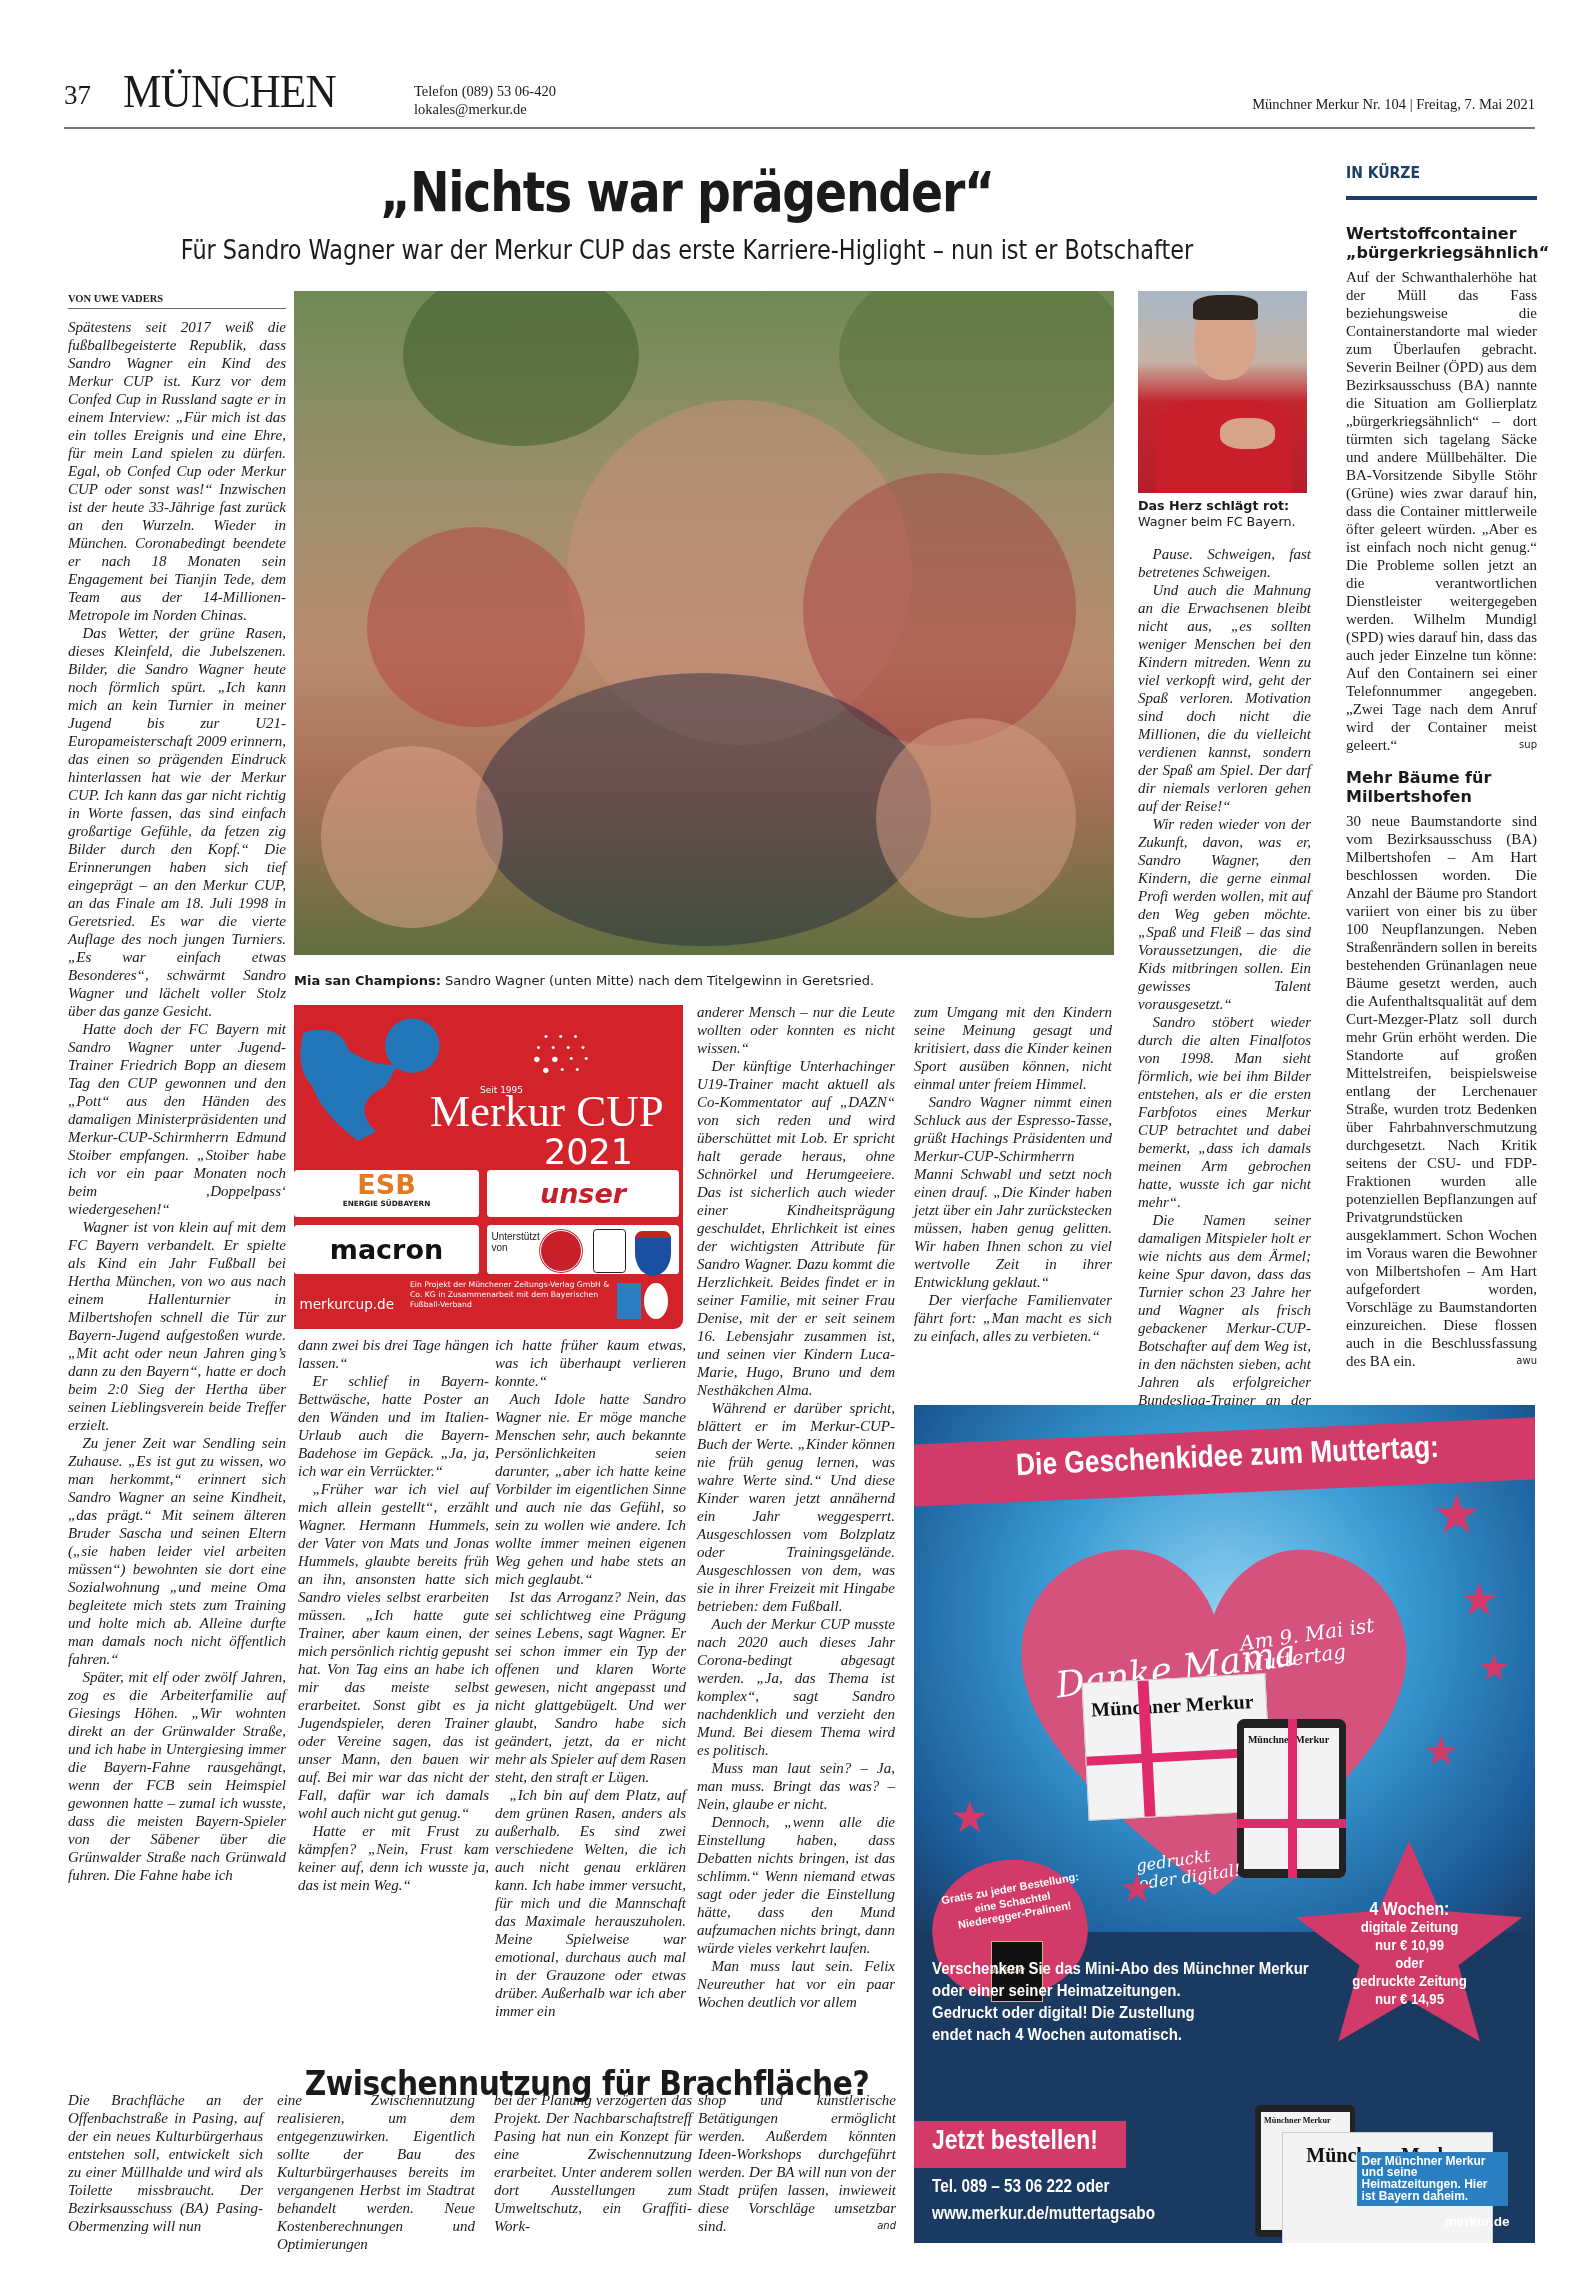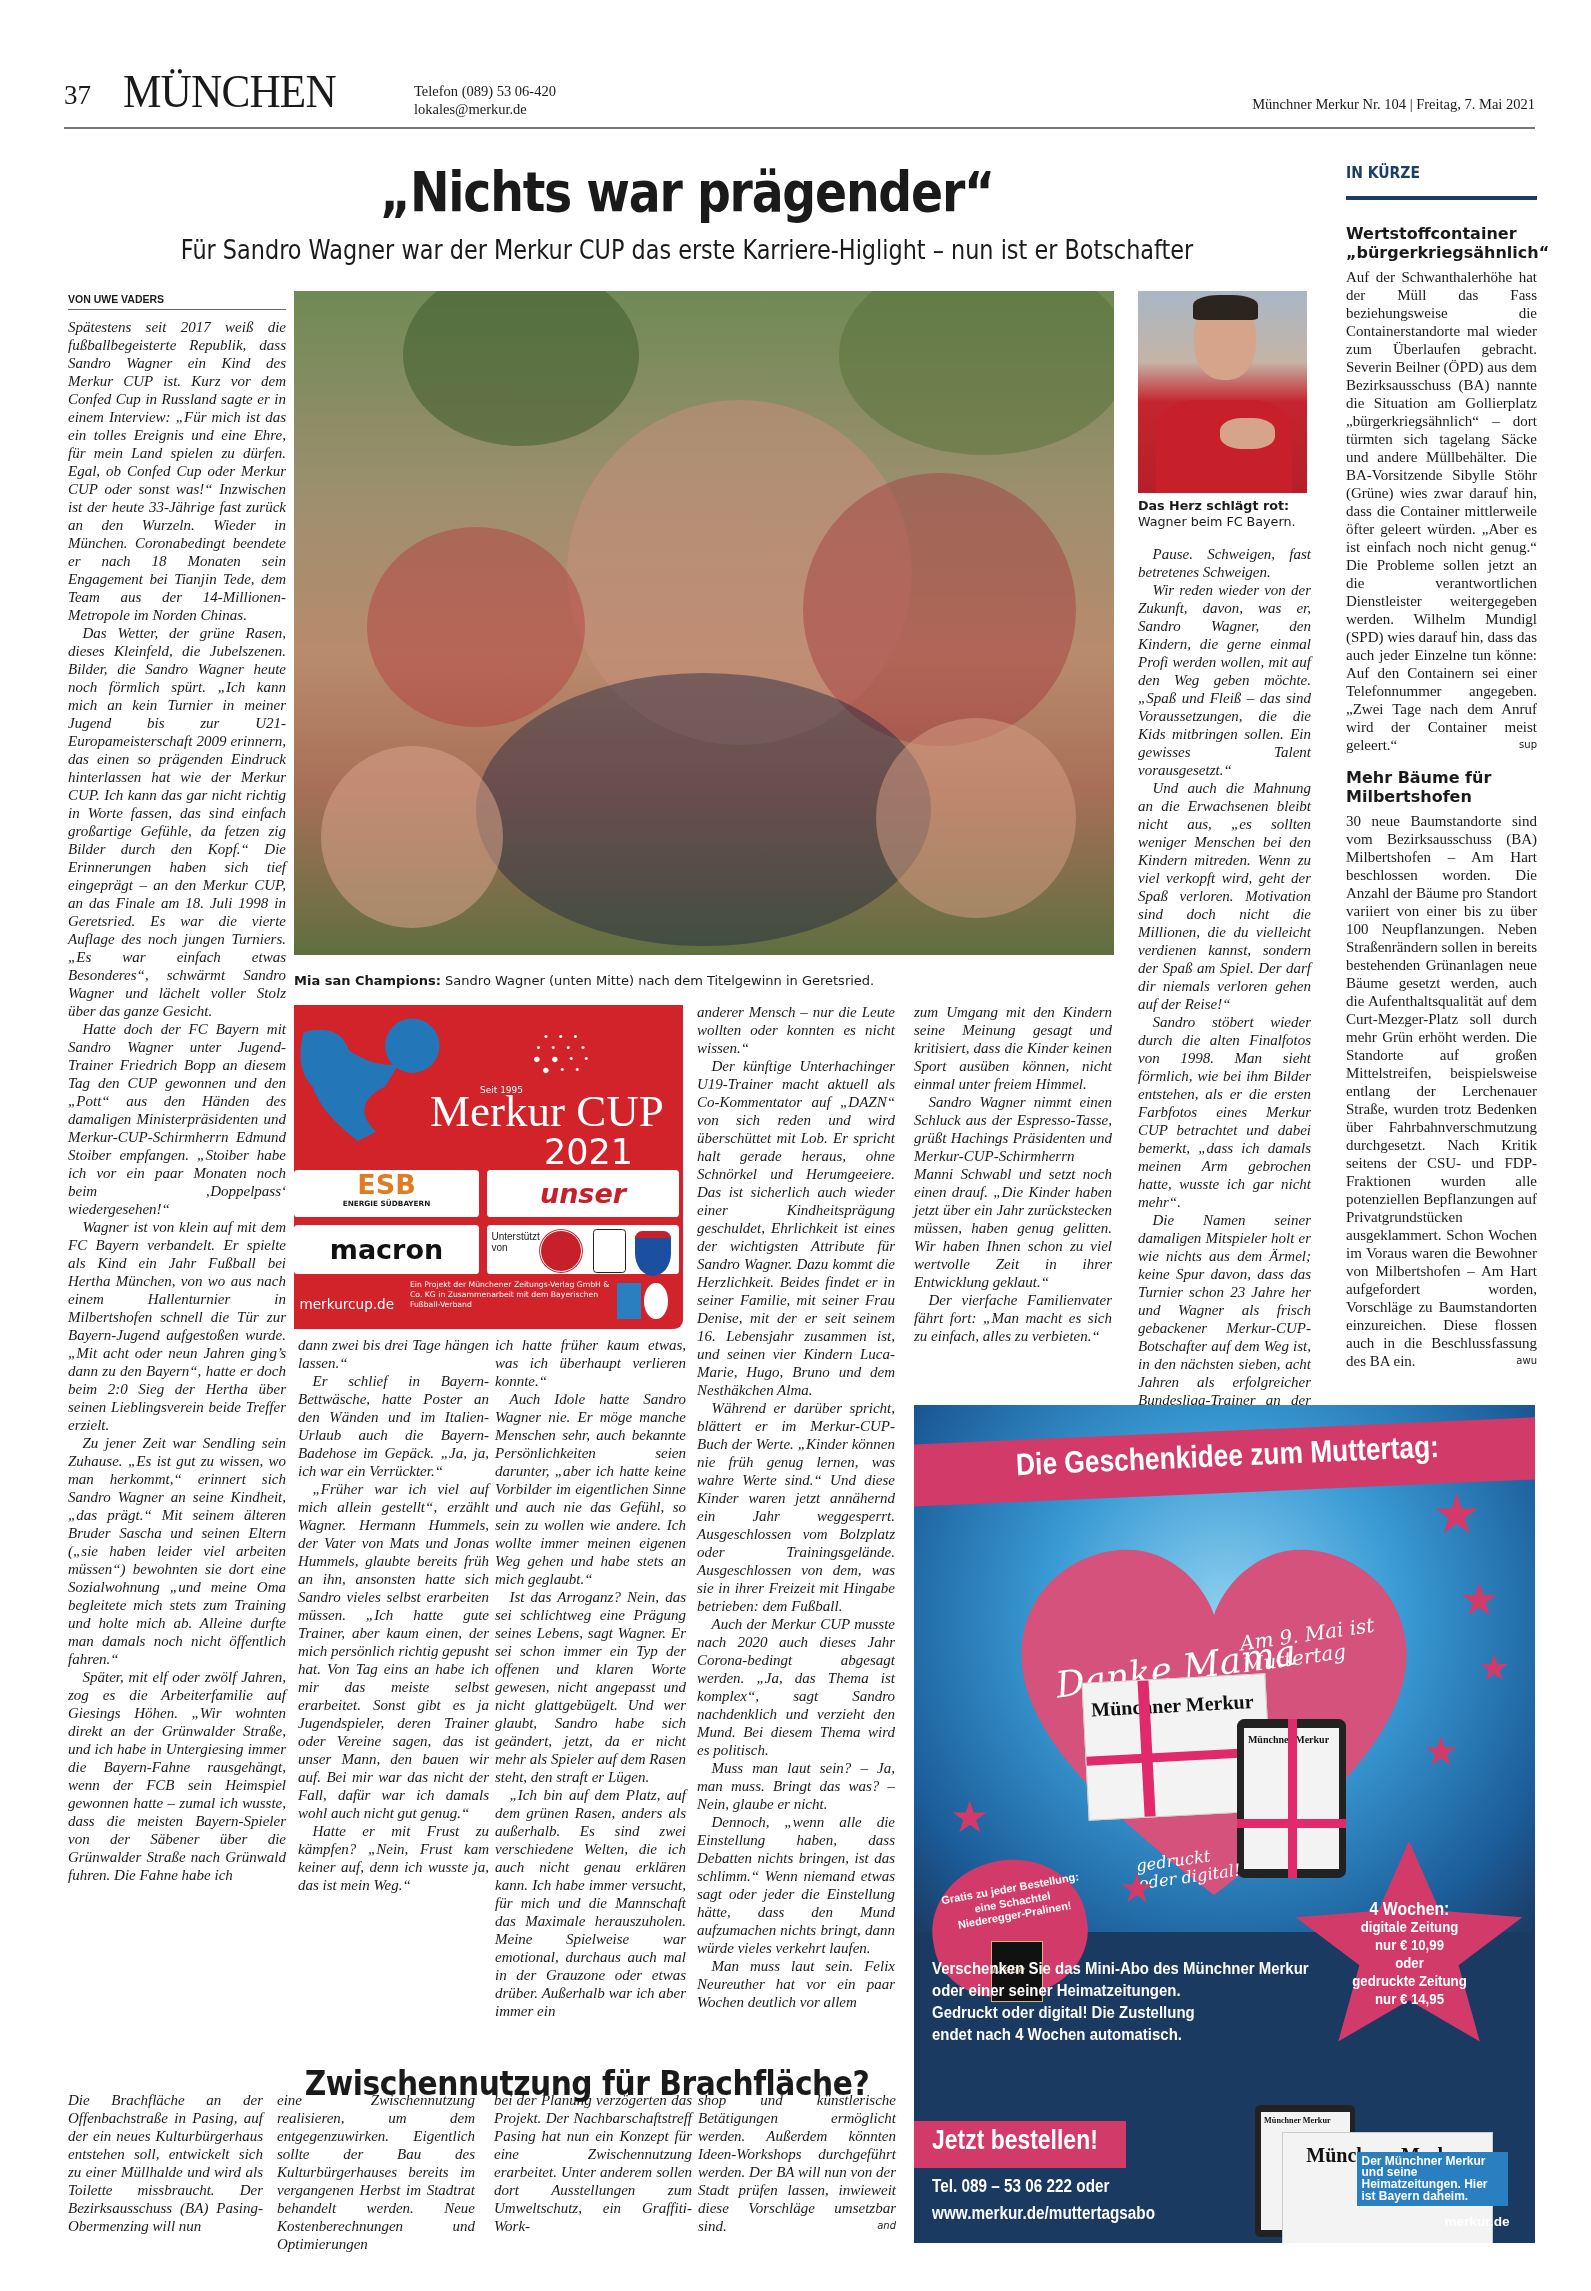--- a/index.html
+++ b/index.html
@@ -10,21 +10,21 @@
   .body-text p{margin:0;text-indent:14.5px;font-style:italic;}
   .body-text p.first{text-indent:0;}
   
   .page-num{left:64px;top:80px;font-size:27px;}
   .section{left:123px;top:64px;font-size:47px;letter-spacing:-0.9px;transform:scaleX(0.92);transform-origin:left;}
   .contact{left:414px;top:82px;font-size:14.5px;line-height:18px;}
   .issue{right:56px;top:96px;font-size:14.5px;}
   .rule{left:64px;right:56px;top:127px;height:1.8px;background:#777;}
   .headline{left:64px;width:1246px;top:160px;text-align:center;font-family:"DejaVu Sans",sans-serif;font-weight:bold;font-size:55px;letter-spacing:-1.4px;transform:scaleX(0.86);}
   .subhead{left:64px;width:1246px;top:235px;text-align:center;font-family:"DejaVu Sans",sans-serif;font-size:26px;transform:scaleX(0.86);white-space:nowrap;}
-  .byline{left:68px;top:293px;width:218px;font-family:Liberation Sans, sans-serif;font-weight:bold;font-size:10.5px;border-bottom:0.9px solid #666;padding-bottom:3.6px;}
+  .byline{left:68px;top:293px;width:218px;font-family:Liberation Serif, serif;font-weight:bold;font-size:10.5px;border-bottom:0.9px solid #666;padding-bottom:3.6px;}
   .col{position:absolute;}
   
   .main-photo{left:294px;top:291px;width:820px;height:664px;overflow:hidden;background:linear-gradient(180deg,#6f8a55 0%,#9c8f6e 30%,#b98b6d 55%,#a86f58 75%,#5f6f3f 100%);}
   .main-photo .blob{position:absolute;border-radius:50%;}
   .caption{left:294px;top:973px;width:820px;font-family:"DejaVu Sans",sans-serif;font-size:13px;}
   .caption b{font-weight:bold;}
   
   .side-photo{left:1138px;top:291px;width:169px;height:202px;overflow:hidden;background:linear-gradient(180deg,#a9b7c6 0%,#c5b4a6 35%,#c5252e 55%,#b51f29 100%);}
   .side-caption{left:1138px;top:498px;width:173px;font-family:"DejaVu Sans",sans-serif;font-size:12.7px;line-height:16.4px;}
   
@@ -119,22 +119,22 @@
   <div style="position:absolute;left:55px;top:3.6px;width:65px;height:25.5px;border-radius:40% 40% 10% 10%;background:#2c241f;"></div>
   <div style="position:absolute;left:18px;top:109px;width:136px;height:100px;background:#c8202b;border-radius:30% 30% 0 0;"></div>
   <div style="position:absolute;left:82px;top:127px;width:55px;height:31px;border-radius:40%;background:#d6a48a;"></div>
 </div>
 <div class="abs side-caption">
   <b>Das Herz schlägt rot:</b><span> Wagner beim FC Bayern.</span>
 </div>
 
 <div class="col body-text" style="left:1138px;top:545px;width:173px;">
   <p>Pause. Schweigen, fast betretenes Schweigen.</p>
+  <p>Und auch die Mahnung an die Erwachsenen bleibt nicht aus, „es sollten weniger Menschen bei den Kindern mitreden. Wenn zu viel verkopft wird, geht der Spaß verloren. Motivation sind doch nicht die Millionen, die du vielleicht verdienen kannst, sondern der Spaß am Spiel. Der darf dir niemals verloren gehen auf der Reise!“</p>
   <p>Wir reden wieder von der Zukunft, davon, was er, Sandro Wagner, den Kindern, die gerne einmal Profi werden wollen, mit auf den Weg geben möchte. „Spaß und Fleiß – das sind Voraussetzungen, die die Kids mitbringen sollen. Ein gewisses Talent vorausgesetzt.“</p>
-  <p>Und auch die Mahnung an die Erwachsenen bleibt nicht aus, „es sollten weniger Menschen bei den Kindern mitreden. Wenn zu viel verkopft wird, geht der Spaß verloren. Motivation sind doch nicht die Millionen, die du vielleicht verdienen kannst, sondern der Spaß am Spiel. Der darf dir niemals verloren gehen auf der Reise!“</p>
   <p>Sandro stöbert wieder durch die alten Finalfotos von 1998. Man sieht förmlich, wie bei ihm Bilder entstehen, als er die ersten Farbfotos eines Merkur CUP betrachtet und dabei bemerkt, „dass ich damals meinen Arm gebrochen hatte, wusste ich gar nicht mehr“.</p>
   <p>Die Namen seiner damaligen Mitspieler holt er wie nichts aus dem Ärmel; keine Spur davon, dass das Turnier schon 23 Jahre her und Wagner als frisch gebackener Merkur-CUP-Botschafter auf dem Weg ist, in den nächsten sieben, acht Jahren als erfolgreicher Bundesliga-Trainer an der Seitenlinie zu stehen. Das ist sein erklärtes Ziel. Dass er es schafft, bezweifelt niemand. Am wenigsten er selbst.</p>
 </div>
 
 <div class="abs cup-ad">
   <svg style="position:absolute;left:-9px;top:9px" width="182" height="136" viewBox="0 0 200 150">
     <circle cx="140" cy="35" r="30" fill="#2377b9"></circle>
     <path d="M20 20 Q60 10 70 40 Q100 60 125 55 L110 80 Q70 100 100 130 L80 140 Q40 110 30 80 Q10 60 20 20Z" fill="#2377b9"></path>
   </svg>
   <div style="position:absolute;left:232px;top:27px;width:73px;">

